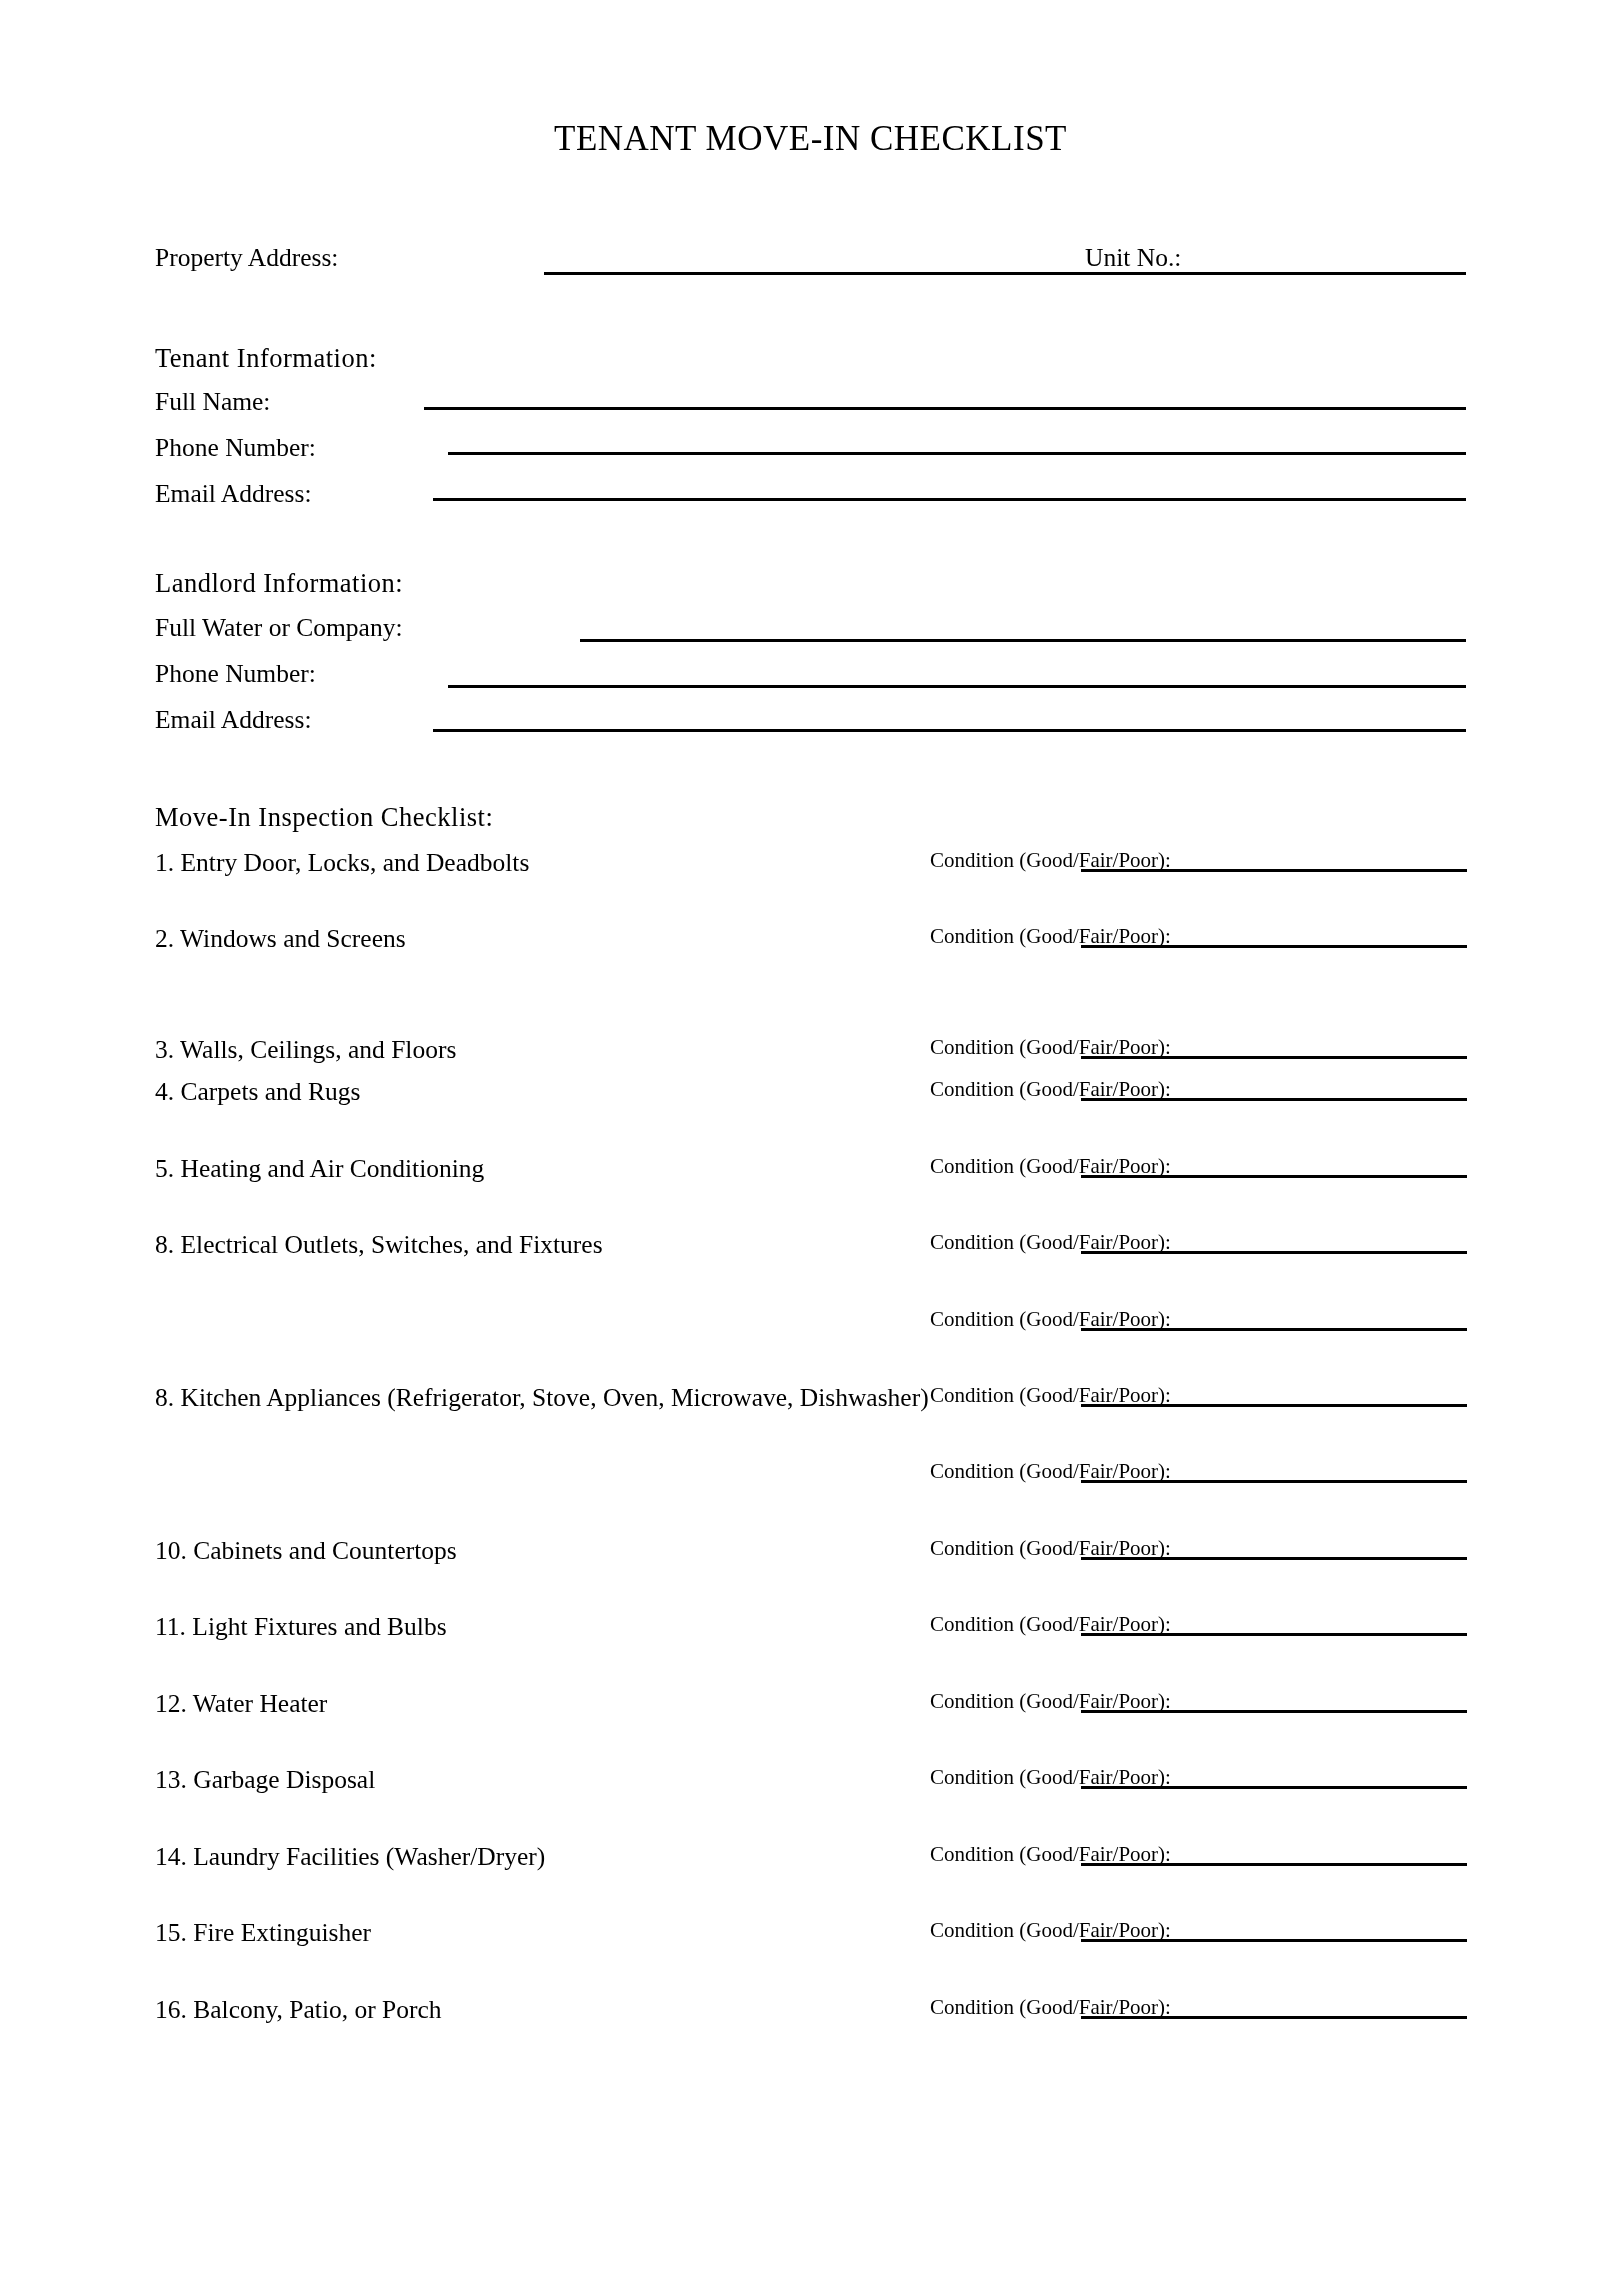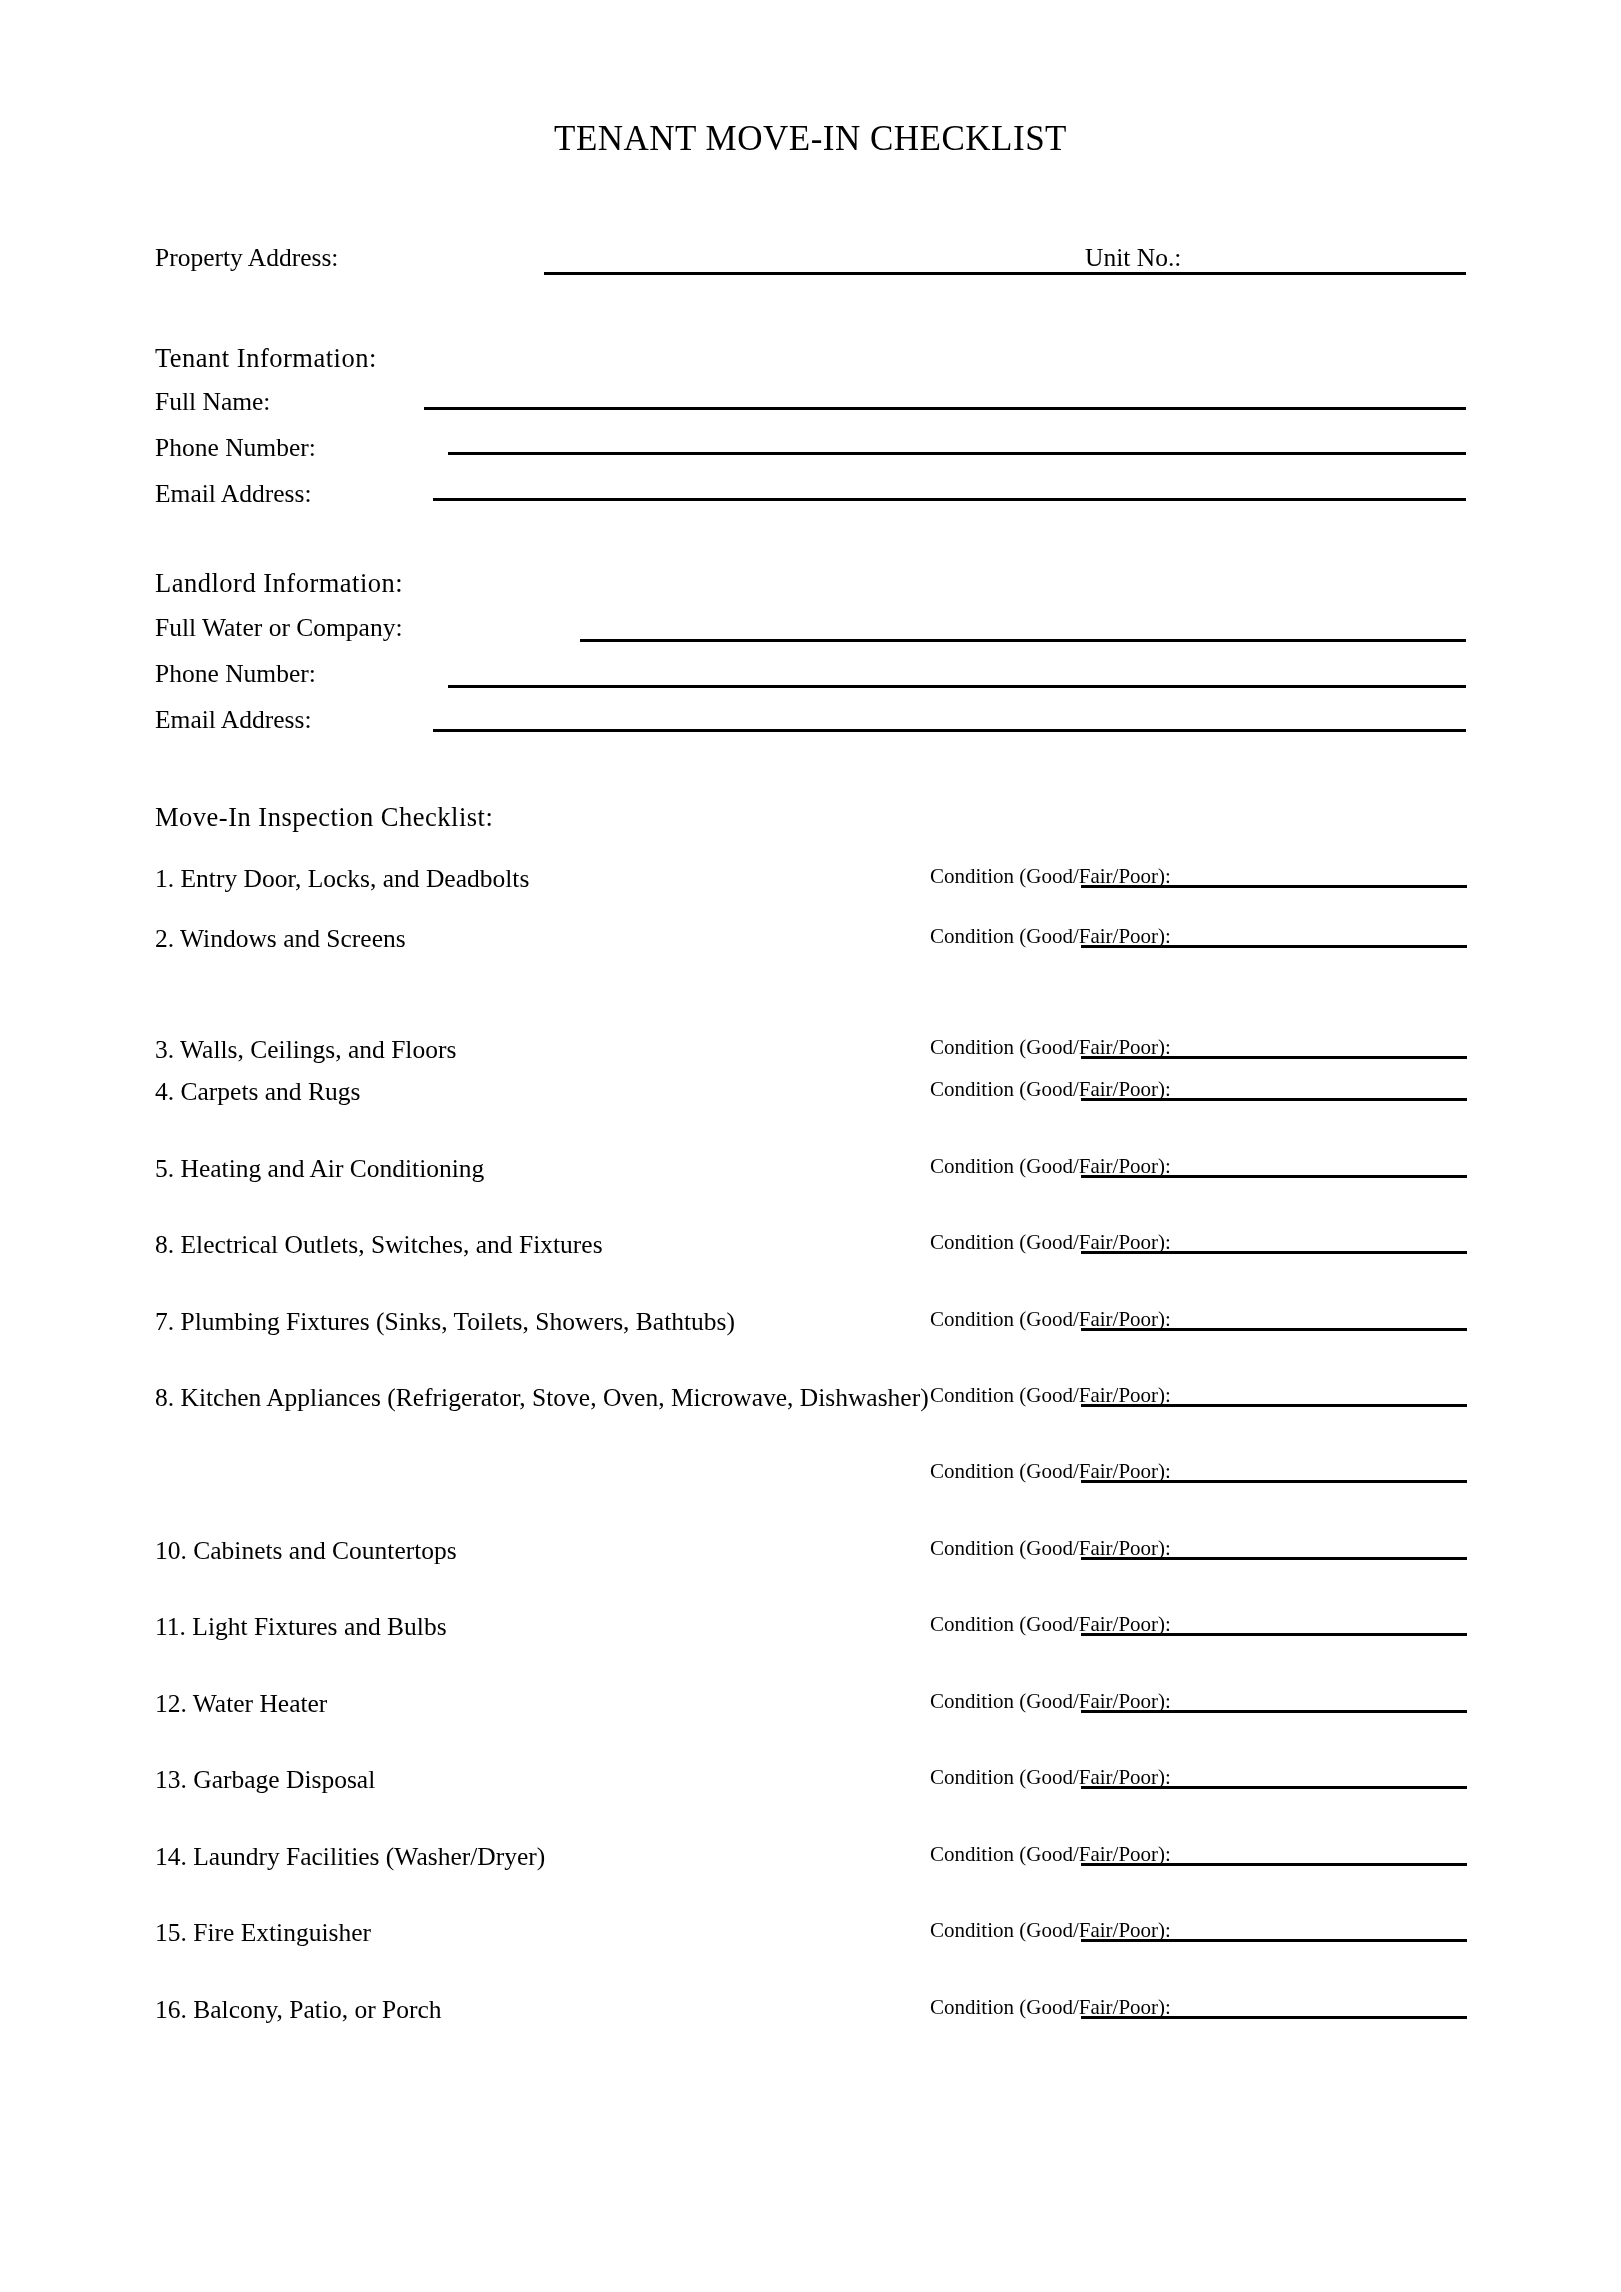--- a/index.html
+++ b/index.html
@@ -91,21 +91,21 @@
     <span class="value"></span>
   </div>
 
   <span class="abs label" style="left:155px; top:705px;">Email Address:</span>
   <div class="blank" style="left:433px; top:703px; width:1033px;">
     <span class="value"></span>
   </div>
 
   <span class="abs heading" style="left:155px; top:802px;">Move-In Inspection Checklist:</span>
 
-  <div class="row" style="top:848px;margin-top:16px;">
+  <div class="row" style="top:848px;">
     <span class="item-label">1. Entry Door, Locks, and Deadbolts</span>
     <span class="cond-label">Condition (Good/Fair/Poor):</span>
     <div class="cond-blank">
       <span class="value"></span>
     </div>
   </div>
 
   <div class="row" style="top:924px;">
     <span class="item-label">2. Windows and Screens</span>
     <span class="cond-label">Condition (Good/Fair/Poor):</span>
@@ -140,21 +140,20 @@
 
   <div class="row" style="top:1230px;">
     <span class="item-label">8. Electrical Outlets, Switches, and Fixtures</span>
     <span class="cond-label">Condition (Good/Fair/Poor):</span>
     <div class="cond-blank">
       <span class="value"></span>
     </div>
   </div>
 
   <div class="row" style="top:1307px;">
-    <span class="item-label">7. Plumbing Fixtures (Sinks, Toilets, Showers, Bathtubs)</span>
     <span class="cond-label">Condition (Good/Fair/Poor):</span>
     <div class="cond-blank">
       <span class="value"></span>
     </div>
   </div>
 
   <div class="row" style="top:1383px;">
     <span class="item-label">8. Kitchen Appliances (Refrigerator, Stove, Oven, Microwave, Dishwasher)</span>
     <span class="cond-label">Condition (Good/Fair/Poor):</span>
     <div class="cond-blank">

